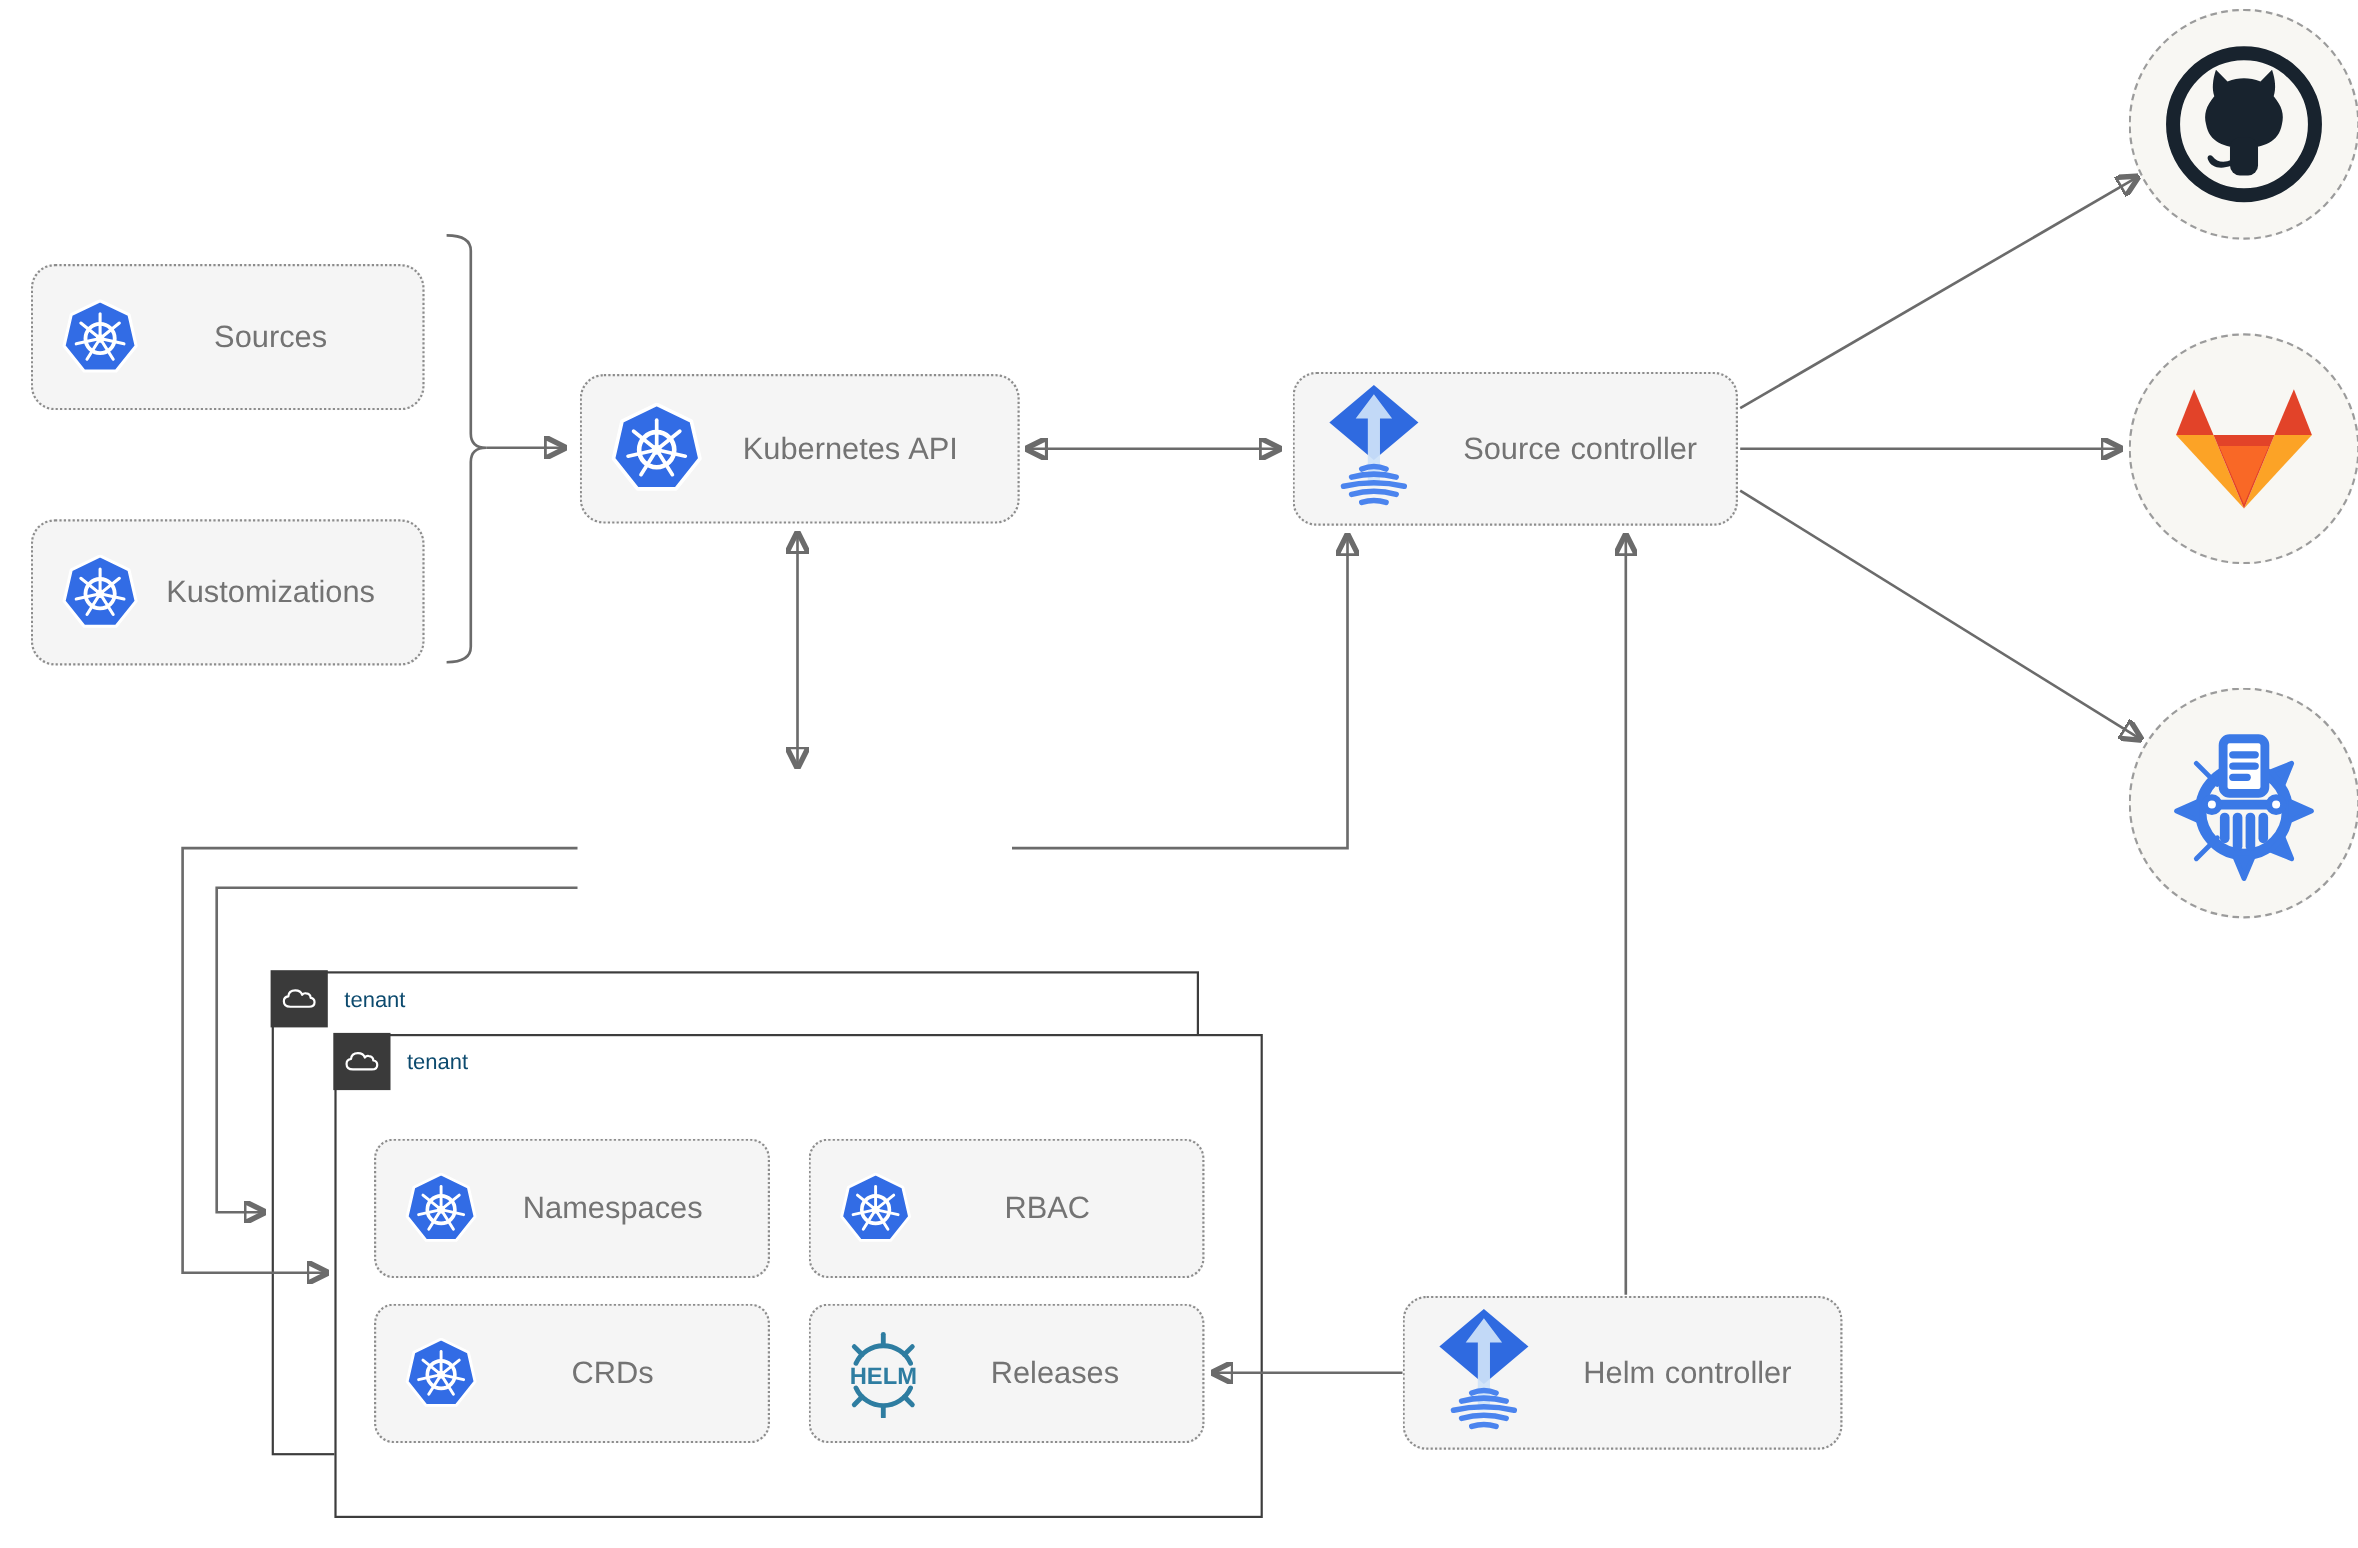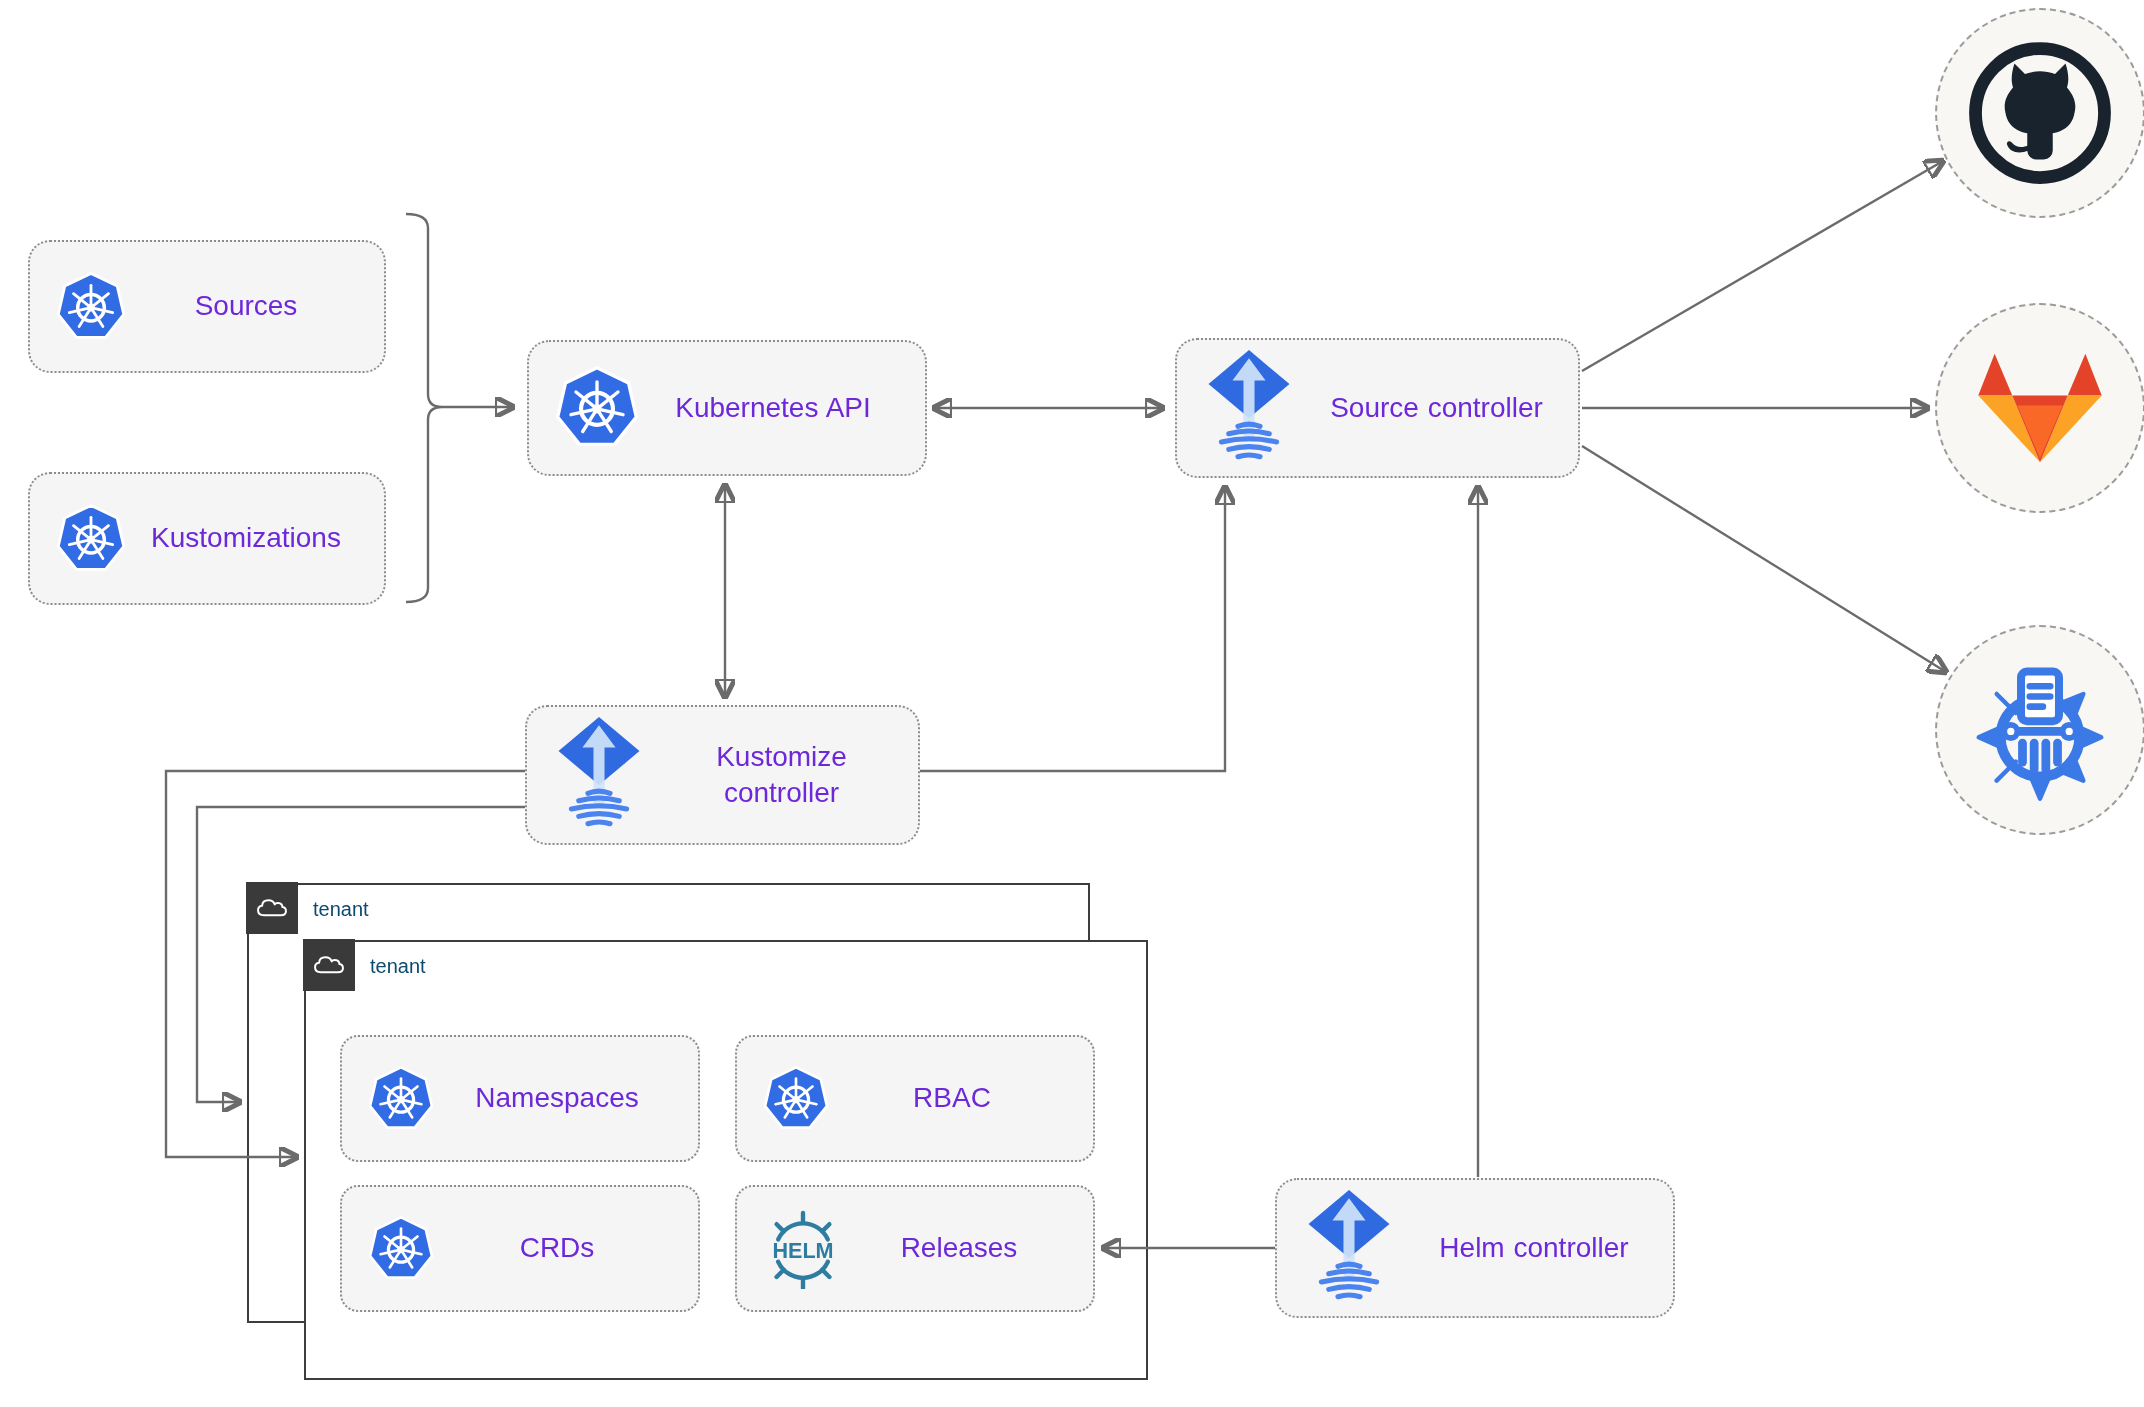--- a/index.html
+++ b/index.html
@@ -6,21 +6,21 @@
   .canvas{
     position:relative;width:2144px;height:1407px;background:#ffffff;overflow:hidden;
     font-family:"Liberation Sans","DejaVu Sans",sans-serif;color:#111;
   }
   .node{
     position:absolute;display:flex;align-items:center;box-sizing:border-box;
     background:#f5f5f5;border:2.5px dotted #8c8c8c;border-radius:22px;
   }
   .node .icon{margin-left:26px;flex:0 0 auto;}
   .node .label{
-    flex:1;text-align:center;font-size:28px;line-height:1.3;color:#6d28d9;
+    flex:1;text-align:center;font-size:28px;line-height:1.3;color:#737373;
     padding-right:18px;word-spacing:1px;
   }
   .node.two-line .label{max-width:230px;margin:0 auto;padding-right:0;}
   .inner .label{font-size:28px;}
   .tenant-rect{
     position:absolute;box-sizing:border-box;background:#ffffff;
     border:2.5px solid #3d3d3d;
   }
   .tenant-badge{
     position:absolute;left:-3px;top:-3px;width:52px;height:52px;background:#3a3a3a;
@@ -180,26 +180,20 @@
     <span class="label">Kubernetes API</span>
   </div>
 
   <div class="node two-line z3" style="left:1175px;top:338px;width:405px;height:140px;">
     <svg class="icon" width="92" height="116">
         <use href="#flux-icon"></use>
       </svg>
     <span class="label">Source controller</span>
   </div>
 
-  <div class="node two-line z3" style="left:525px;top:705px;width:395px;height:140px;">
-    <svg class="icon" width="92" height="116">
-        <use href="#flux-icon"></use>
-      </svg>
-    <span class="label">Kustomize controller</span>
-  </div>
 
   <div class="node two-line z3" style="left:1275px;top:1178px;width:400px;height:140px;">
     <svg class="icon" width="92" height="116">
         <use href="#flux-icon"></use>
       </svg>
     <span class="label">Helm controller</span>
   </div>
 
   <div class="node inner z3" style="left:340px;top:1035px;width:360px;height:127px;border-radius:18px;">
     <svg class="icon" width="66" height="66">

